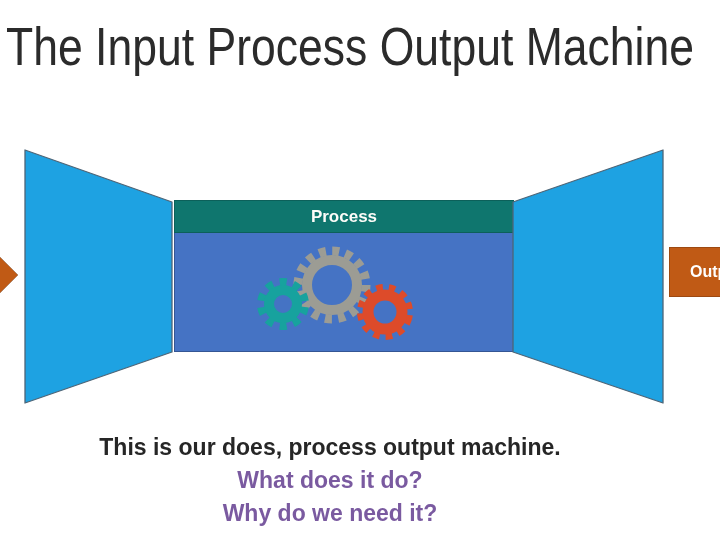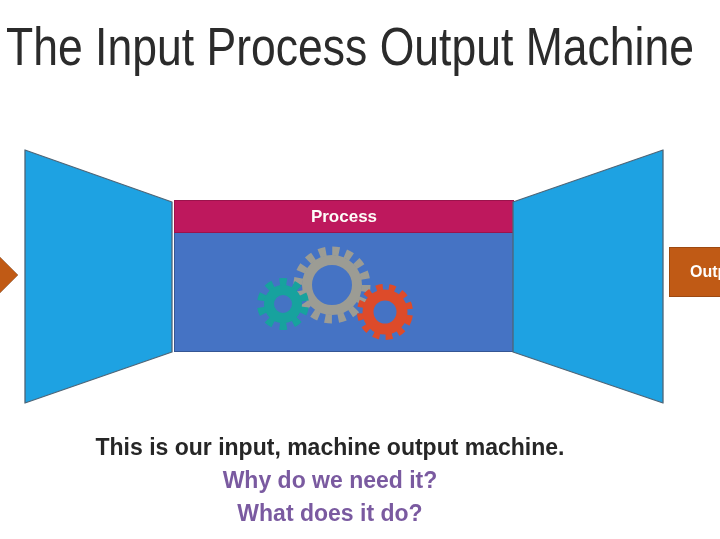--- a/index.html
+++ b/index.html
@@ -89,21 +89,21 @@
     font-weight: 600;
   }
 </style>
 </head>
 <body>
 
 <div class="slide">
 
   <div class="title">The Input Process Output Machine</div>
 
-  <div class="process-header" style="background-color: #be185d;">
+  <div class="process-header" style="background-color: #0f766e;">
     <span class="label">Process</span>
   </div>
   <div class="process-body" style="background-color: rgb(69, 115, 196);"></div>
 
   <div class="output-box" style="background-color: rgb(192, 90, 21);">
     <span class="label">Output</span>
   </div>
 
   <svg class="overlay" viewBox="0 0 720 539" xmlns="http://www.w3.org/2000/svg">
 
@@ -129,18 +129,18 @@
       <circle cx="283" cy="304" r="14" fill="none" stroke="currentColor" stroke-width="10"></circle>
     </g>
 
     <g style="color: rgb(221, 75, 42);">
       <circle cx="385" cy="312" r="24.5" fill="none" stroke="currentColor" stroke-width="7" stroke-dasharray="6.6 5.9" transform="rotate(14 385 312)"></circle>
       <circle cx="385" cy="312" r="17" fill="none" stroke="currentColor" stroke-width="11"></circle>
     </g>
   </svg>
 
   <div class="captions">
-    <div class="caption-main" style="color: rgb(38, 38, 38);">This is our input, machine output machine.</div>
+    <div class="caption-main" style="color: rgb(38, 38, 38);">This is our does, process output machine.</div>
+    <div class="caption-accent" style="color: rgb(122, 90, 160);">What does it do?</div>
     <div class="caption-accent" style="color: rgb(122, 90, 160);">Why do we need it?</div>
-    <div class="caption-accent" style="color: rgb(122, 90, 160);">What does it do?</div>
   </div>
 
 </div>
 
 </body></html>

